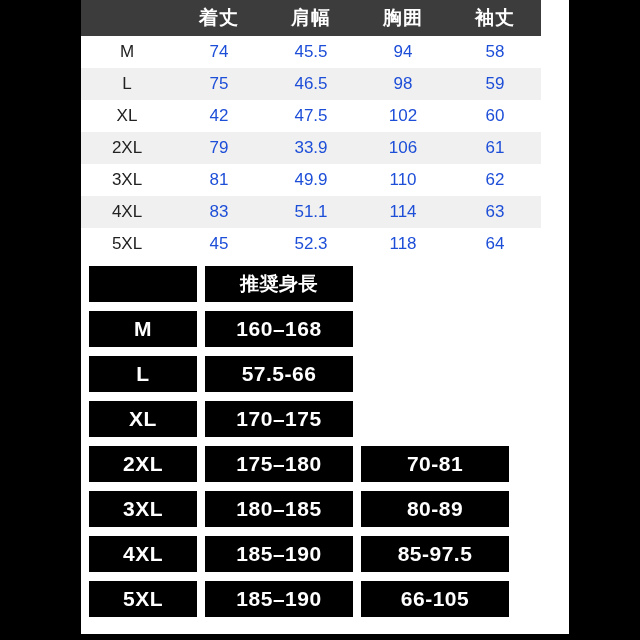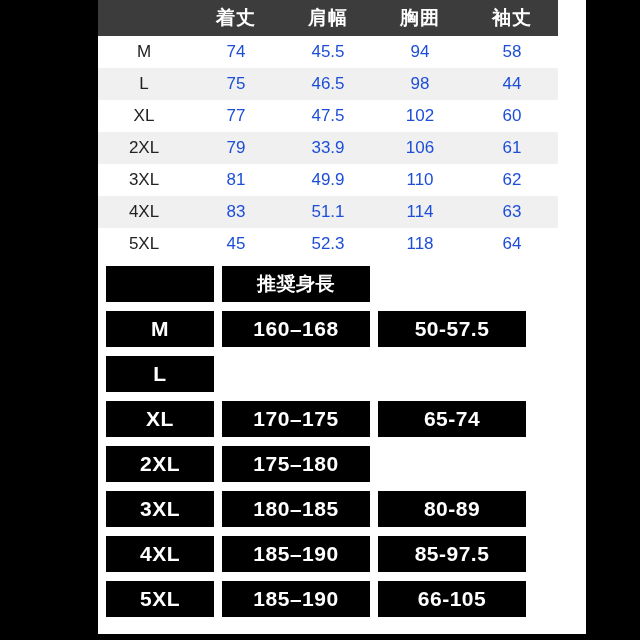--- a/index.html
+++ b/index.html
@@ -14,21 +14,21 @@
     font-family: "Liberation Sans", sans-serif;
   }
   .page {
     position: relative;
     width: 640px;
     height: 640px;
     background: #000000;
   }
   .sheet {
     position: absolute;
-    left: 98px;
+    left: 81px;
     top: 0px;
     width: 488px;
     background: #ffffff;
   }
 
   
   table.size-table {
     border-collapse: collapse;
     width: 460px;
     table-layout: fixed;
@@ -115,25 +115,25 @@
           <td>74</td>
           <td>45.5</td>
           <td>94</td>
           <td>58</td>
         </tr>
         <tr class="alt">
           <td class="size-cell">L</td>
           <td>75</td>
           <td>46.5</td>
           <td>98</td>
-          <td>44</td>
+          <td>59</td>
         </tr>
         <tr>
           <td class="size-cell">XL</td>
-          <td>77</td>
+          <td>42</td>
           <td>47.5</td>
           <td>102</td>
           <td>60</td>
         </tr>
         <tr class="alt">
           <td class="size-cell">2XL</td>
           <td>79</td>
           <td>33.9</td>
           <td>106</td>
           <td>61</td>
@@ -165,36 +165,36 @@
     <div class="block-table">
 
       <div class="block-row">
         <div class="cellbox header c-size empty"></div>
         <div class="cellbox header c-height">推奨身長</div>
       </div>
 
       <div class="block-row">
         <div class="cellbox c-size">M</div>
         <div class="cellbox c-height">160–168</div>
-        <div class="cellbox c-weight">50-57.5</div>
       </div>
 
       <div class="block-row">
         <div class="cellbox c-size">L</div>
+        <div class="cellbox c-weight">57.5-66</div>
       </div>
 
       <div class="block-row">
         <div class="cellbox c-size">XL</div>
         <div class="cellbox c-height">170–175</div>
-        <div class="cellbox c-weight">65-74</div>
       </div>
 
       <div class="block-row">
         <div class="cellbox c-size">2XL</div>
         <div class="cellbox c-height">175–180</div>
+        <div class="cellbox c-weight">70-81</div>
       </div>
 
       <div class="block-row">
         <div class="cellbox c-size">3XL</div>
         <div class="cellbox c-height">180–185</div>
         <div class="cellbox c-weight">80-89</div>
       </div>
 
       <div class="block-row">
         <div class="cellbox c-size">4XL</div>

